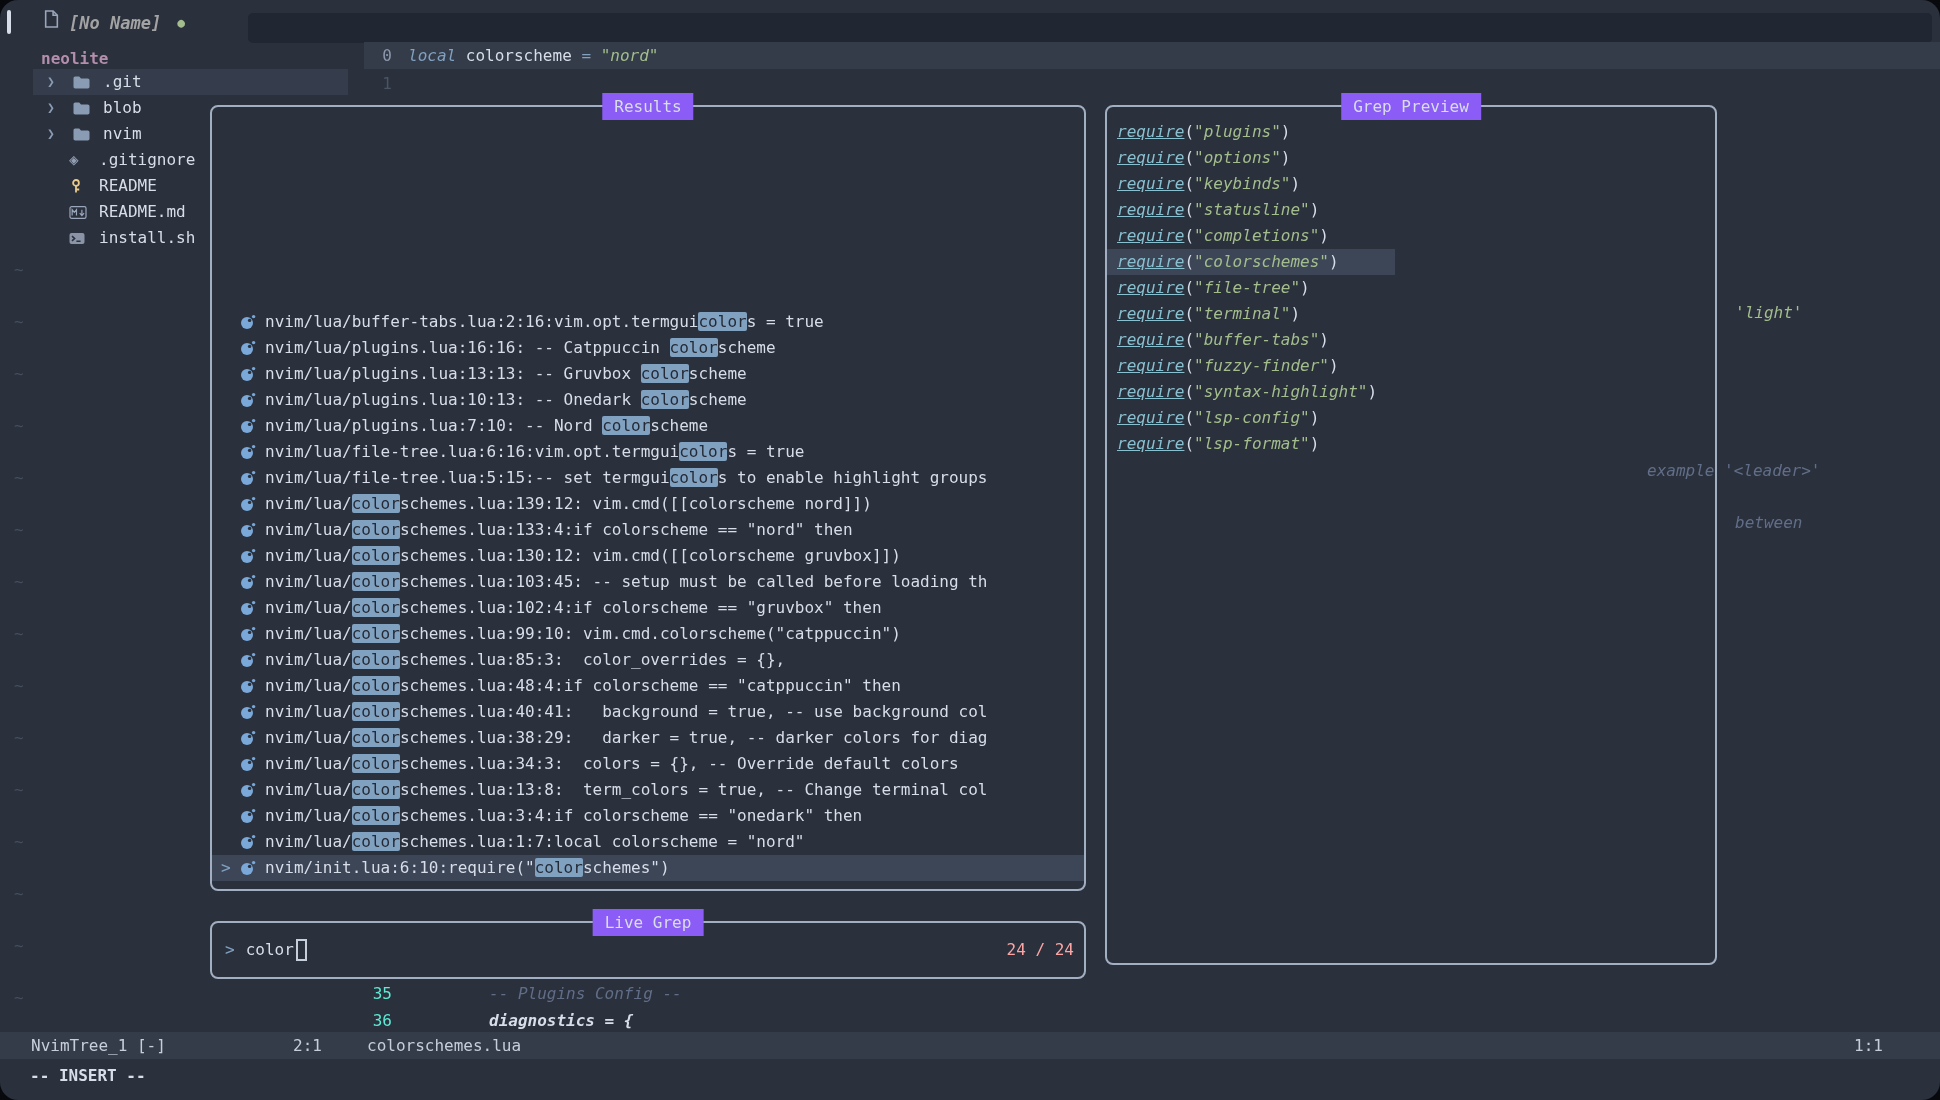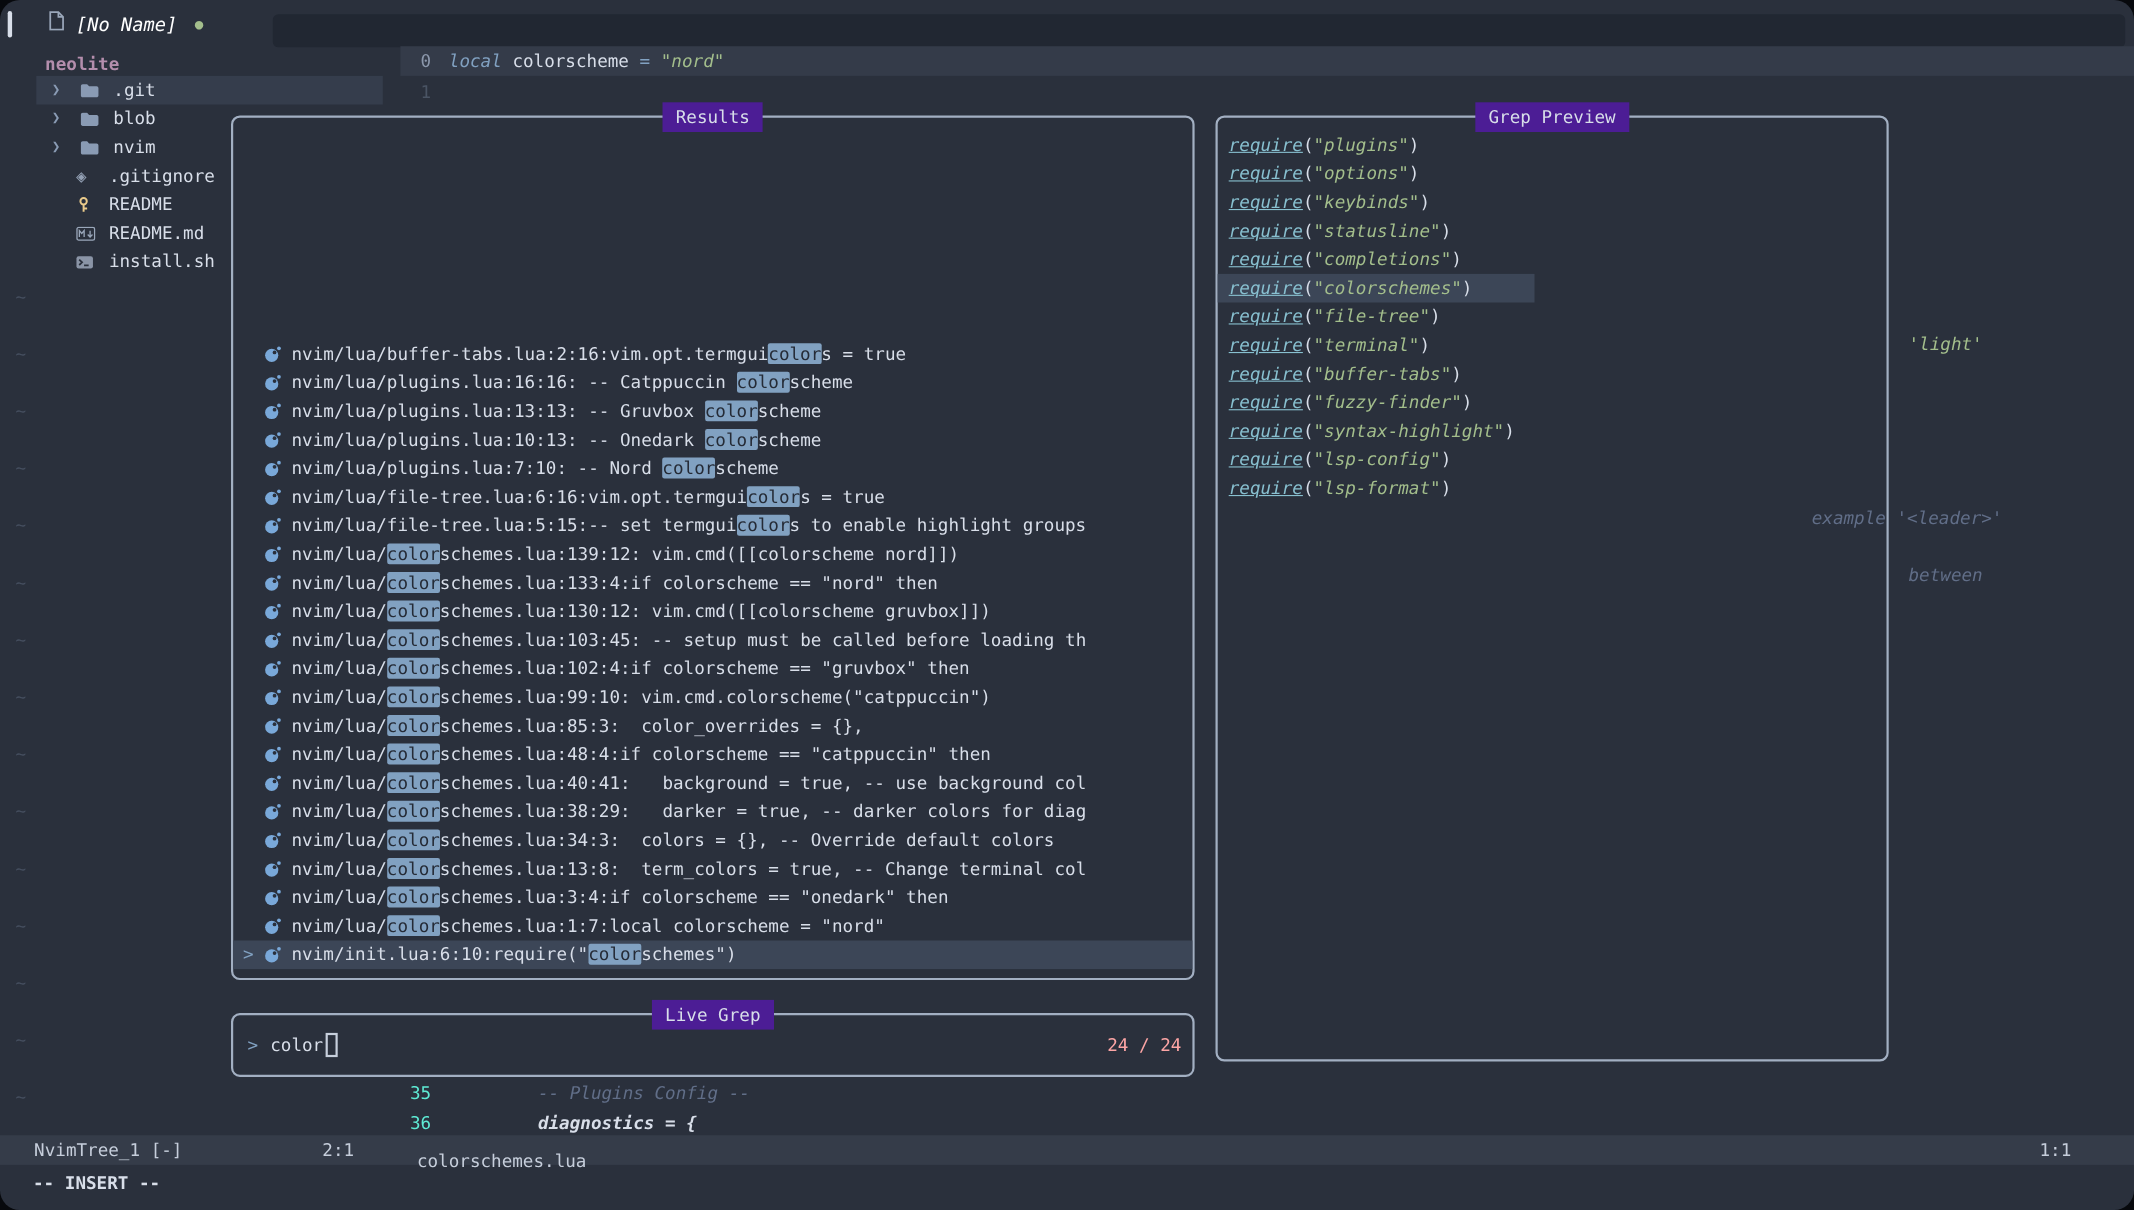--- a/index.html
+++ b/index.html
@@ -9,21 +9,21 @@
   .screen {
     position:relative; width:1940px; height:1100px;
     background:#2A303C; color:#D8DEE9;
     border-radius:18px; overflow:hidden;
     font-size:16px; line-height:26px;
   }
 
   
   .tab-indicator { position:absolute; left:7px; top:10px; width:4px; height:24px; background:#D8DEE9; border-radius:2px; }
   .buffer-tab { position:absolute; left:44px; top:8px; height:30px; display:flex; align-items:center; gap:10px; }
-  .tab-label { font-style:italic; color:#ffffff; font-size:17px; }
+  .tab-label { font-style:italic; color:#a3a3a3; font-size:17px;font-weight:bold; }
   .mod-dot { color:#A3BE8C; font-size:13px; margin-left:6px; }
   .buffer-fill { position:absolute; left:248px; top:13px; right:8px; height:30px; background:#212732; border-radius:5px; }
 
   
   .cursorline { position:absolute; left:364px; top:42px; right:0; height:27px; background:#343B49; }
   .ln { position:absolute; left:366px; width:26px; text-align:right; color:#4A5464; height:27px; line-height:27px; }
   .ln0 { top:42px; color:#8C98AC; }
   .ln1 { top:70px; }
   .codeline { position:absolute; left:408px; top:42px; height:27px; line-height:27px; white-space:pre; }
   .tok-keyword { color:#81A1C1; font-style:italic; }
@@ -40,21 +40,21 @@
   .chev-slot.file { width:22px; }
   .tree-row .icon { width:30px; display:inline-flex; align-items:center; }
   .tree-label { color:#D8DEE9; }
   .git-glyph { color:#93A0B4; font-size:16px; }
 
   .tilde-col { position:absolute; left:14px; top:256px; color:#454E5F; }
   .tilde { height:52px; line-height:27px; }
 
   
   .win { position:absolute; background:#2A303C; border:2px solid #A2AFC2; border-radius:8px; }
-  .win-title { position:absolute; top:-14px; left:50%; transform:translateX(-50%); background:#4c1d95; padding:0 12px; white-space:nowrap; color:#D8DEE9; height:27px; line-height:27px; }
+  .win-title { position:absolute; top:-14px; left:50%; transform:translateX(-50%); background:#8b5cf6; padding:0 12px; white-space:nowrap; color:#D8DEE9; height:27px; line-height:27px; }
 
   .results { left:210px; top:105px; width:876px; height:786px; }
   .results-list { position:absolute; left:0; right:0; bottom:8px; }
   .result-row { position:relative; height:26px; line-height:26px; display:flex; align-items:center; padding-left:28px; cursor:pointer; }
   .result-row.selected { background:#3C4657; }
   .sel-marker { position:absolute; left:9px; color:#81A1C1; }
   .result-row .icon { width:25px; display:inline-flex; align-items:center; flex:0 0 auto; }
   .result-text { white-space:pre; color:#D8DEE9; overflow:hidden; }
   .match { background:#81A1C1; color:#252B36; border-radius:2px; }
 
@@ -83,21 +83,21 @@
   .bnum { position:absolute; left:366px; width:26px; text-align:right; color:#5eead4; }
   .b1 { top:981px; } .b2 { top:1008px; }
   .btext { position:absolute; left:489px; white-space:pre; }
   .t1 { top:981px; color:#616E88; font-style:italic; }
   .t2 { top:1008px; color:#D8DEE9; font-weight:bold; font-style:italic; }
 
   
   .status { position:absolute; left:0; right:0; top:1032px; height:27px; line-height:27px; background:#353C49; color:#C6CEDB; }
   .st-left { position:absolute; left:31px; }
   .st-treepos { position:absolute; left:293px; }
-  .st-file { position:absolute; left:379px;margin-top:10px; }
+  .st-file { position:absolute; left:367px; }
   .st-right { position:absolute; right:57px; }
   .mode { position:absolute; left:30px; top:1063px; font-weight:bold; color:#D8DEE9; }
 </style>
 </head>
 <body>
 
 <div class="screen">
 
   <div class="tab-indicator"></div>
   <div class="buffer-tab">

